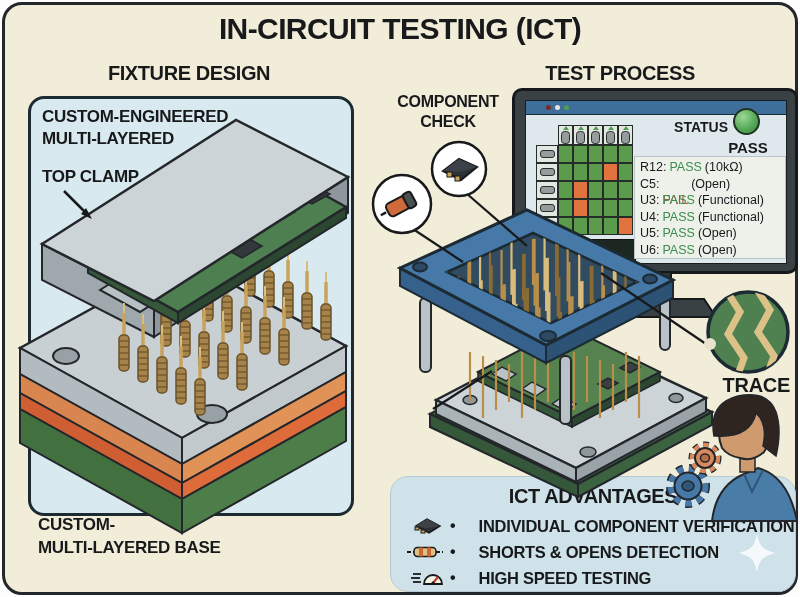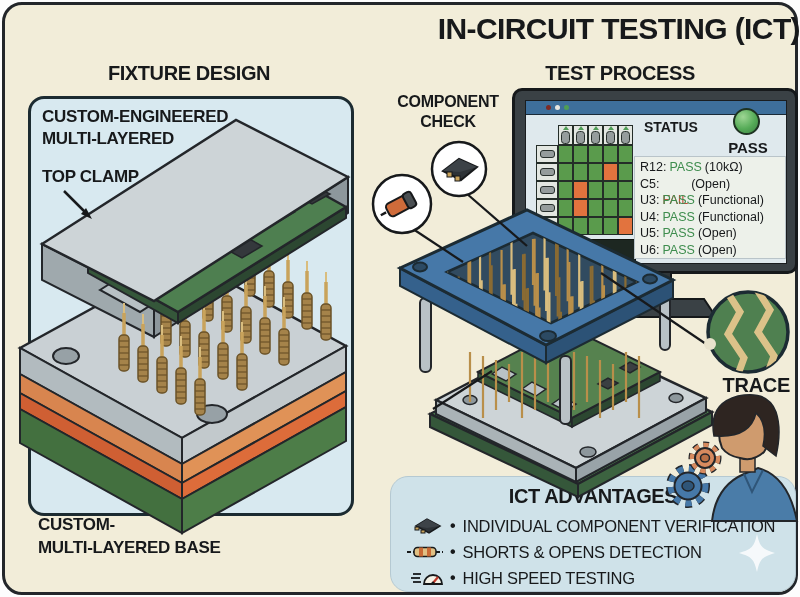--- a/index.html
+++ b/index.html
@@ -1,20 +1,20 @@
 <!DOCTYPE html>
 <html><head>
 <meta charset="utf-8">
 <style>
   html,body{margin:0;padding:0;background:#fdfdfd;}
   .stage{position:relative;width:800px;height:597px;background:#fdfdfd;overflow:hidden;
          font-family:"Liberation Sans","DejaVu Sans",sans-serif;color:#17191b;}
   .abs{position:absolute;}
   .frame{left:2px;top:2px;width:790px;height:587px;background:#f2edd9;border:3px solid #23262a;border-radius:20px;}
-  .title{left:0;top:12px;width:800px;text-align:right;font-size:30px;font-weight:800;letter-spacing:-0.6px;}
+  .title{left:0;top:12px;width:800px;text-align:center;font-size:30px;font-weight:800;letter-spacing:-0.6px;}
   .sec-hdr{top:62px;font-size:20px;font-weight:800;letter-spacing:-0.4px;text-align:center;}
   .hdr-left{left:28px;width:322px;}
   .hdr-right{left:452px;width:336px;}
   .left-panel{left:28px;top:96px;width:320px;height:414px;background:#d8e9f0;border:3px solid #1c2b31;border-radius:16px;}
   .lbl{font-weight:800;letter-spacing:-0.3px;line-height:22px;font-size:17px;}
   .lbl-multilayer{left:42px;top:106px;}
   .lbl-topclamp{left:42px;top:166px;}
   .lbl-base{left:38px;top:513px;line-height:23px;}
   .lbl-component{left:388px;top:92px;width:120px;text-align:center;font-size:16px;line-height:20px;}
   .lbl-bed{left:386px;top:399px;font-size:18px;line-height:22px;}
@@ -24,33 +24,33 @@
   .screen{position:absolute;left:10px;top:9px;width:260px;height:162px;background:#dfe9ed;border:1.5px solid #1a1d1f;overflow:hidden;}
   .titlebar{position:absolute;left:0;top:0;width:100%;height:14px;background:#3e6f9b;border-bottom:1.5px solid #1a2a36;display:flex;align-items:center;padding-left:20px;gap:4px;box-sizing:border-box;}
   .dot{width:5px;height:5px;border-radius:50%;}
   .test-grid{position:absolute;left:10px;top:24px;display:grid;grid-template-columns:22px repeat(5,15px);grid-template-rows:20px repeat(5,18px);}
   .gh{background:#e3e7e1;border:1.5px solid #242d28;display:flex;flex-direction:column;align-items:center;justify-content:center;box-sizing:border-box;}
   .gc{border:1.5px solid #242d28;box-sizing:border-box;}
   .capv{width:7px;height:11px;background:#959c9c;border:1.5px solid #272f2c;border-radius:3.5px;}
   .caph{width:13px;height:6px;background:#959c9c;border:1.5px solid #272f2c;border-radius:3px;}
   .tri{width:0;height:0;border-left:3px solid transparent;border-right:3px solid transparent;border-bottom:4px solid #4f9e55;margin-bottom:1px;}
   .wave{position:absolute;left:8px;top:138px;width:100px;height:23px;background:#1d2721;border:1px solid #10150f;border-radius:2px;}
-  .status-lbl{position:absolute;left:118px;top:18px;width:84px;font-size:14px;font-weight:800;}
+  .status-lbl{position:absolute;left:118px;top:18px;width:84px;text-align:right;font-size:14px;font-weight:800;}
   .led{position:absolute;left:207px;top:7px;width:27px;height:27px;border-radius:50%;
        background:radial-gradient(circle at 35% 30%,#9ed694,#55ab57 55%,#3c7f42);border:2px solid #1e3322;box-sizing:border-box;}
   .status-pass{position:absolute;left:198px;top:38px;width:48px;text-align:center;font-size:15px;font-weight:800;}
   .results{position:absolute;left:108px;top:55px;width:152px;height:103px;background:#edf1ea;border:1px solid #b9c4c9;padding:2px 5px;box-sizing:border-box;}
   .rrow{height:16.5px;line-height:16.5px;font-size:12.5px;font-weight:400;white-space:nowrap;display:flex;gap:3px;}
   
   .ict-box{left:390px;top:476px;width:406px;height:116px;background:#cfe2e9;border:1.5px solid #b5c9d2;border-radius:18px;box-sizing:border-box;}
   .ict-title{position:absolute;left:0;top:8px;width:100%;text-align:center;font-size:20px;font-weight:800;letter-spacing:-0.4px;}
   .adv-rows{position:absolute;left:14px;top:36px;}
   .adv-row{display:flex;align-items:center;gap:7px;height:26px;}
   .adv-ic{width:38px;display:flex;justify-content:flex-end;align-items:center;}
-  .adv-txt{font-size:16.5px;font-weight:400;letter-spacing:-0.3px;white-space:nowrap;}
+  .adv-txt{font-size:16.5px;font-weight:700;letter-spacing:-0.3px;white-space:nowrap;margin-left:16px;}
   .bullet{font-size:16px;font-weight:800;}
   .overlay{left:0;top:0;pointer-events:none;}
   .z1{z-index:1}.z2{z-index:2}.z3{z-index:3}
 </style>
 </head>
 <body>
 
 <div class="stage">
   <div class="abs frame z1"></div>
   <div class="abs title z3">IN-CIRCUIT TESTING (ICT)</div>

